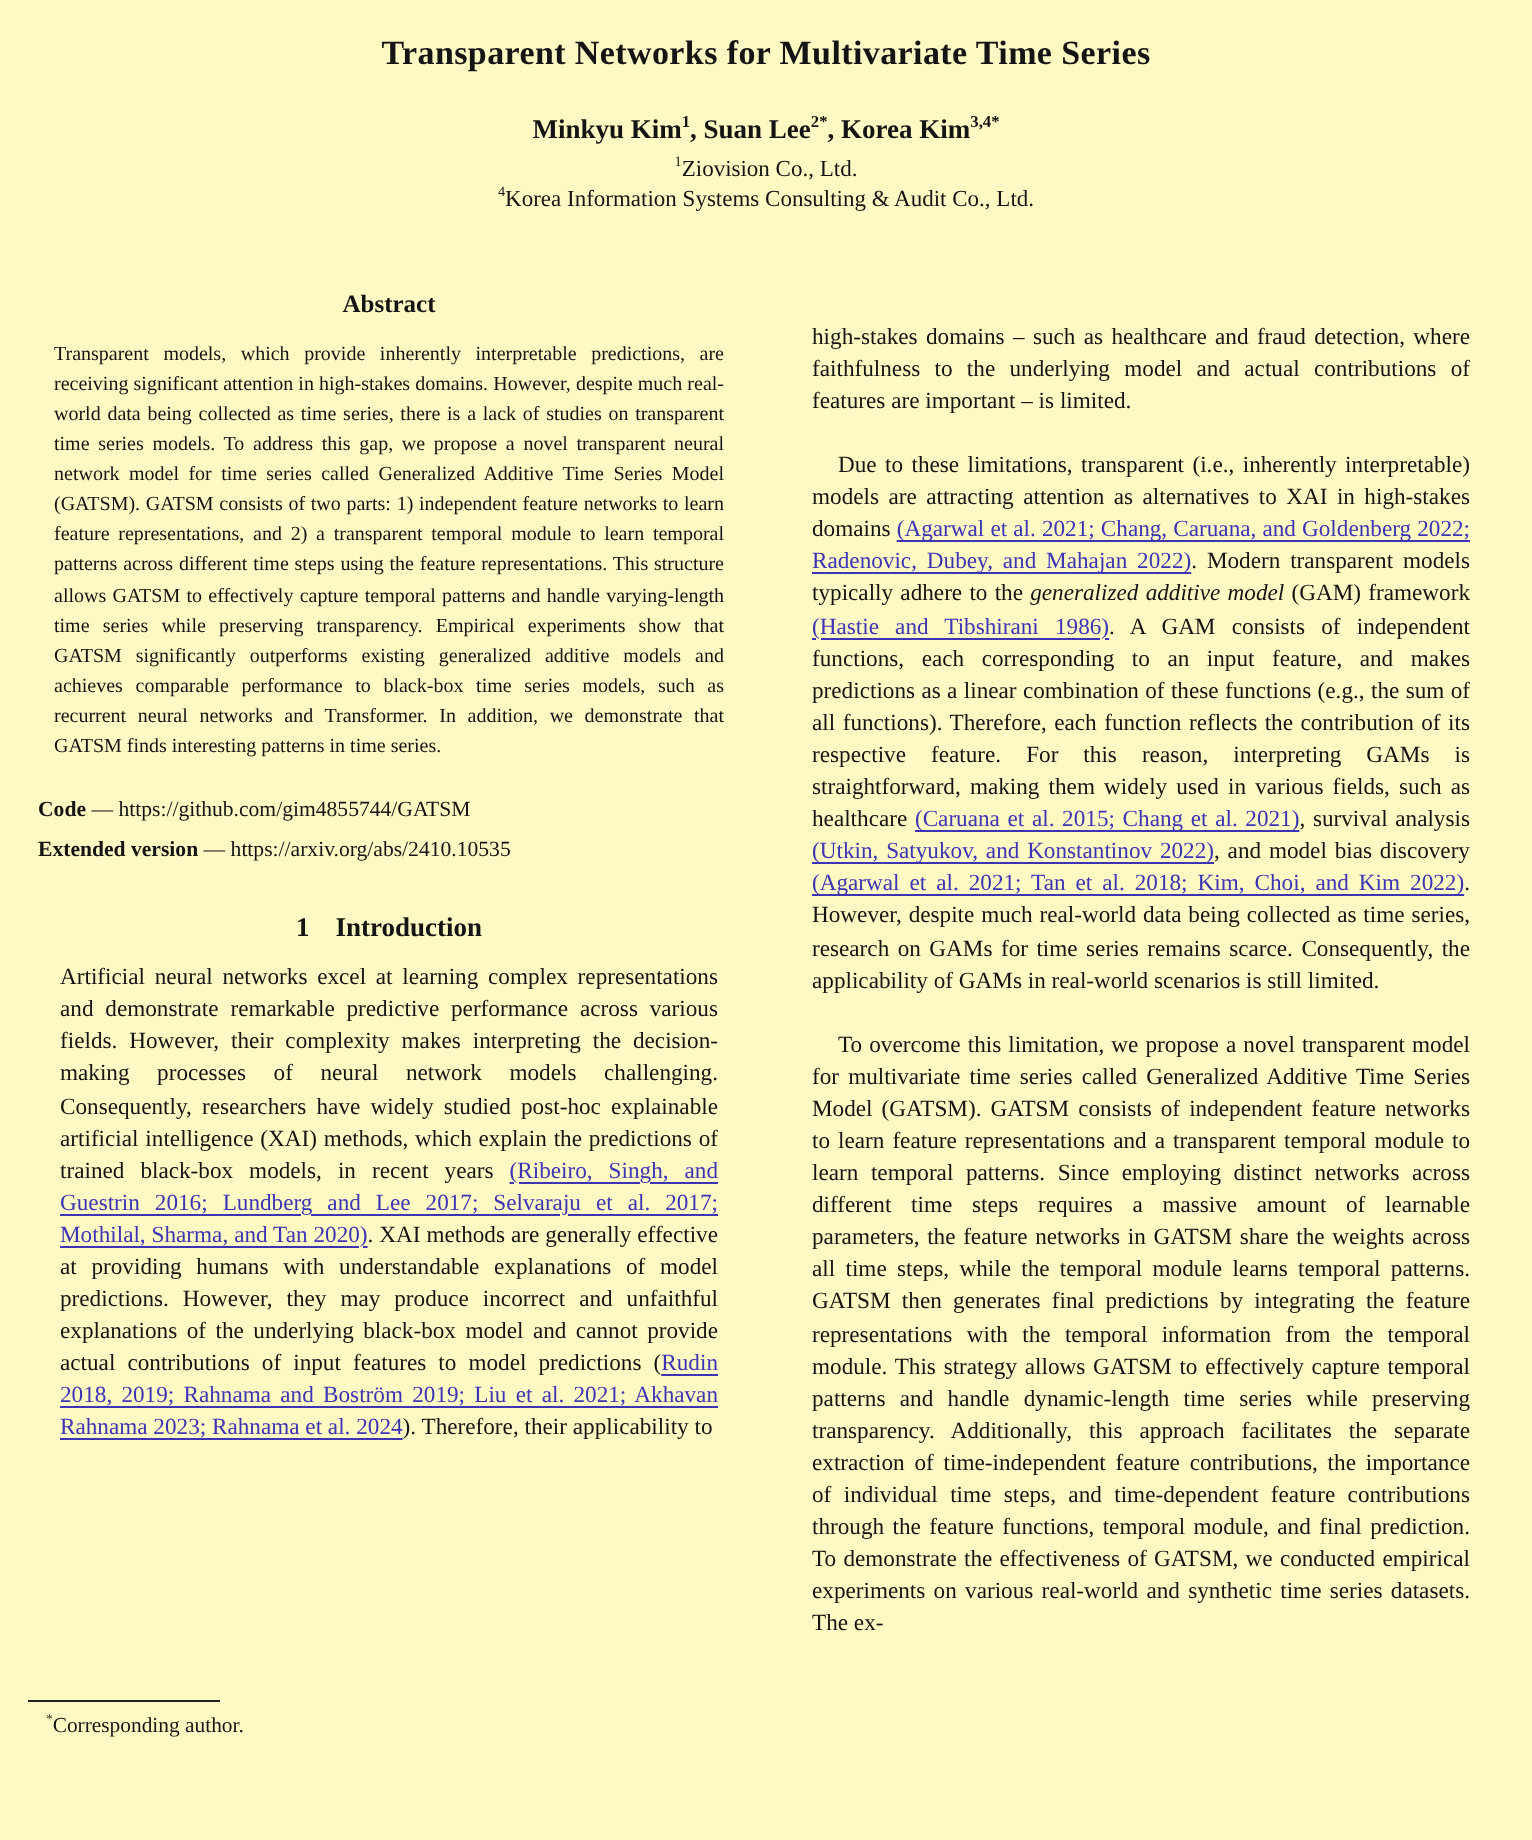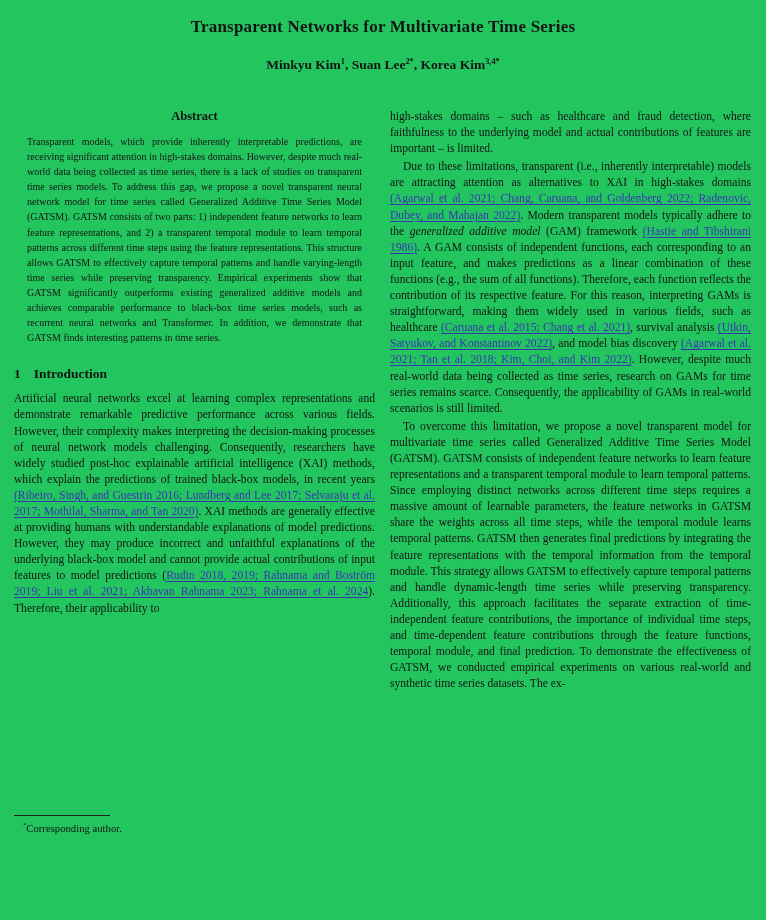--- a/index.html
+++ b/index.html
@@ -1,20 +1,20 @@
 <!DOCTYPE html>
 <html><head>
 <meta charset="utf-8">
 <style>
   html,body { margin:0; padding:0; background:#e8e8e8; }
   .page {
     position:relative;
     width:766px; height:920px;
     margin:0 auto;
-    background:#22c55e;
+    background:#fef9c3;
     color:#141414;
     font-family:"Liberation Serif","DejaVu Serif",serif;
     overflow:hidden;
     box-sizing:border-box;
   }
   .header { text-align:center; padding-top:17px; }
   .paper-title { font-size:17px; font-weight:bold; letter-spacing:0.2px; }
   .authors { font-size:13.5px; font-weight:bold; margin-top:20px; }
   .affiliations { font-size:11.5px; line-height:15.4px; margin-top:5px; }
   sup { font-size:0.62em; line-height:0; }
@@ -26,25 +26,25 @@
   }
   .col { width:361px; box-sizing:border-box; }
   .col-left { position:relative; height:727px; }
   .abstract-heading { text-align:center; font-weight:bold; font-size:12.5px; margin-bottom:10px; }
   .abstract-body {
     font-size:10px; line-height:15.1px;
     text-align:justify; margin:0 13px;
   }
   .code-block { margin-top:15px; font-size:10.8px; line-height:19.5px; margin-left:5px; }
   .code-line b { font-weight:bold; }
-  .section-heading { font-weight:bold; font-size:13.5px; margin-top:21px; }
+  .section-heading { text-align:center; font-weight:bold; font-size:13.5px; margin-top:21px; }
   .section-num { margin-right:13px; }
   .body-par {
     font-size:11.6px; line-height:16.1px;
-    text-align:justify; margin:0;
+    text-align:justify; margin:16px;
   }
   .intro-par { margin-top:9px; }
   .indent { text-indent:13px; }
   .par-gap { margin-top:2px; }
   .seg-link { color:#3b35b5; text-decoration:underline; text-decoration-thickness:0.8px; text-underline-offset:1.5px; }
   .seg-i { font-style:italic; }
   .footnote {
     position:absolute; left:0; right:0; bottom:1px;
     font-size:10.7px; line-height:14.4px;
     text-align:justify;
@@ -54,29 +54,35 @@
 </style>
 </head>
 <body>
 
 <div class="page">
 
   <div class="header">
     <div class="paper-title">Transparent Networks for Multivariate Time Series</div>
     <div class="authors"><span>Minkyu Kim</span><sup>1</sup><span>, Suan Lee</span><sup>2*</sup><span>, Korea Kim</span><sup>3,4*</sup></div>
     <div class="affiliations">
+      <div><sup>1</sup><span>Ziovision Co., Ltd.</span></div>
+      <div><sup>4</sup><span>Korea Information Systems Consulting &amp; Audit Co., Ltd.</span></div>
     </div>
   </div>
 
   <div class="columns">
 
     <div class="col col-left">
       <div class="abstract-heading">Abstract</div>
       <div class="abstract-body">Transparent models, which provide inherently interpretable predictions, are receiving significant attention in high-stakes domains. However, despite much real-world data being collected as time series, there is a lack of studies on transparent time series models. To address this gap, we propose a novel transparent neural network model for time series called Generalized Additive Time Series Model (GATSM). GATSM consists of two parts: 1) independent feature networks to learn feature representations, and 2) a transparent temporal module to learn temporal patterns across different time steps using the feature representations. This structure allows GATSM to effectively capture temporal patterns and handle varying-length time series while preserving transparency. Empirical experiments show that GATSM significantly outperforms existing generalized additive models and achieves comparable performance to black-box time series models, such as recurrent neural networks and Transformer. In addition, we demonstrate that GATSM finds interesting patterns in time series.</div>
 
+      <div class="code-block">
+        <div class="code-line"><b>Code</b><span> — https://github.com/gim4855744/GATSM</span></div>
+        <div class="code-line"><b>Extended version</b><span> — https://arxiv.org/abs/2410.10535</span></div>
+      </div>
 
       <div class="section-heading">
         <span class="section-num">1</span><span>Introduction</span>
       </div>
 
       <div class="body-par intro-par"><span>Artificial neural networks excel at learning complex representations and demonstrate remarkable predictive performance across various fields. However, their complexity makes interpreting the decision-making processes of neural network models challenging. Consequently, researchers have widely studied post-hoc explainable artificial intelligence (XAI) methods, which explain the predictions of trained black-box models, in recent years </span><span class="seg-link">(Ribeiro, Singh, and Guestrin 2016; Lundberg and Lee 2017; Selvaraju et al. 2017; Mothilal, Sharma, and Tan 2020)</span><span>. XAI methods are generally effective at providing humans with understandable explanations of model predictions. However, they may produce incorrect and unfaithful explanations of the underlying black-box model and cannot provide actual contributions of input features to model predictions (</span><span class="seg-link">Rudin 2018, 2019; Rahnama and Boström 2019; Liu et al. 2021; Akhavan Rahnama 2023; Rahnama et al. 2024</span><span>). Therefore, their applicability to</span></div>
 
       <div class="footnote">
         <div class="footnote-rule"></div>
         <div class="footnote-first"><sup>*</sup><span>Corresponding author.</span></div>

